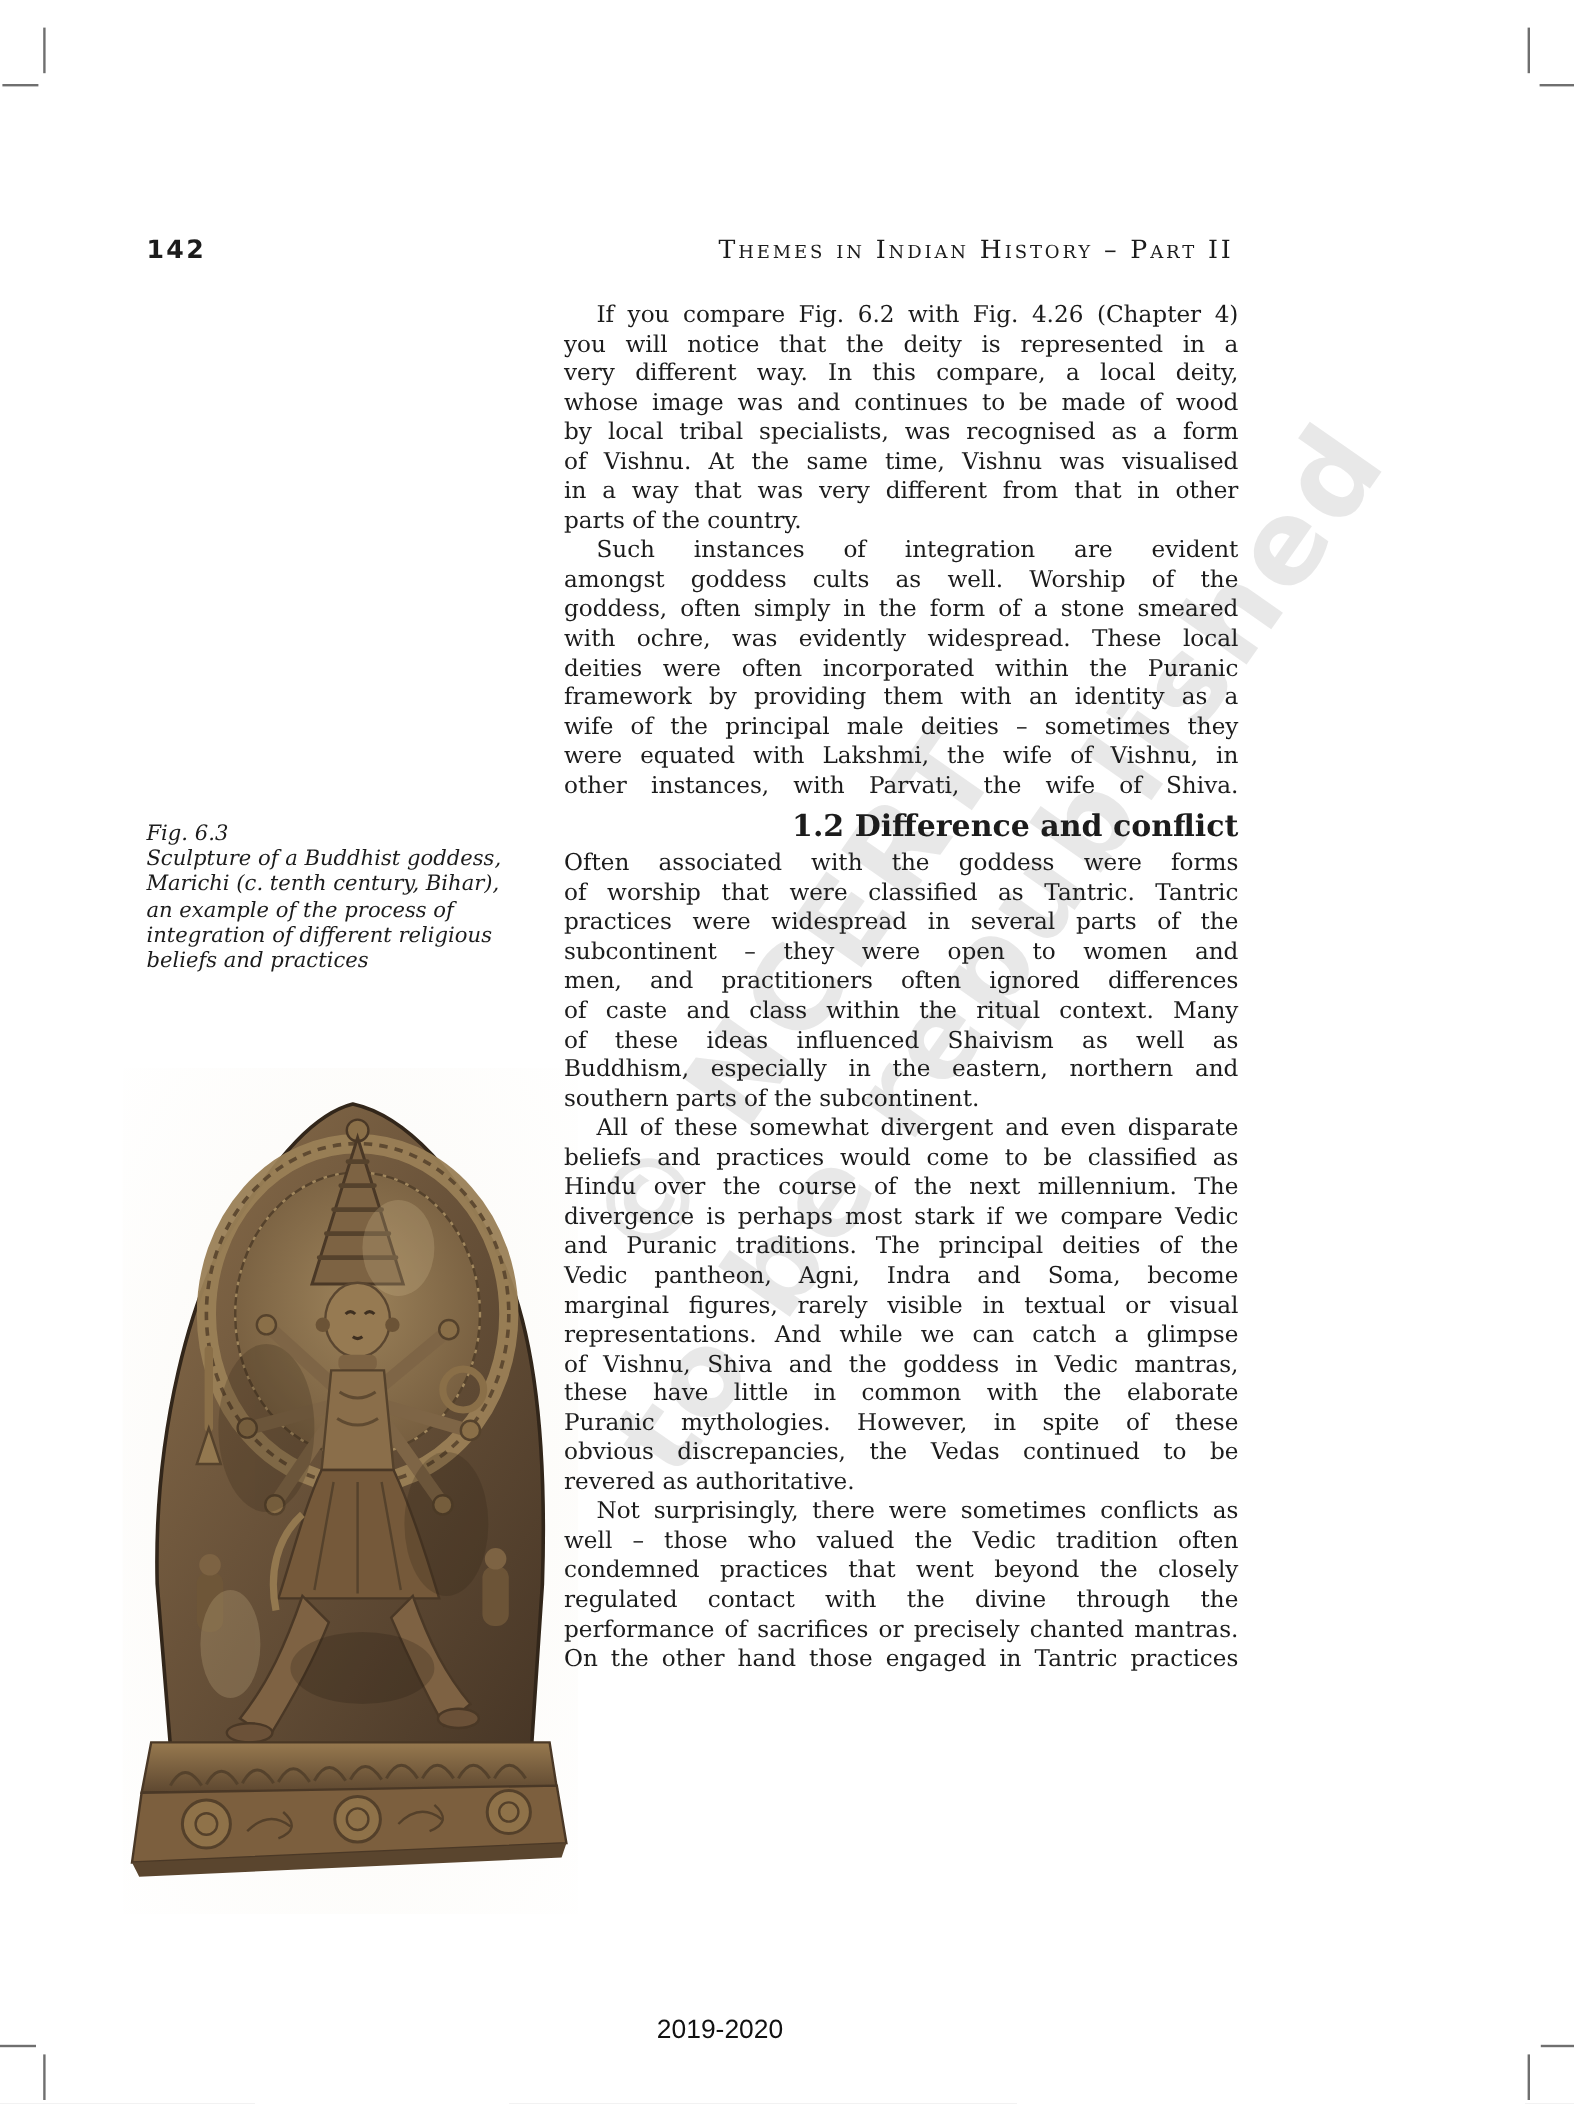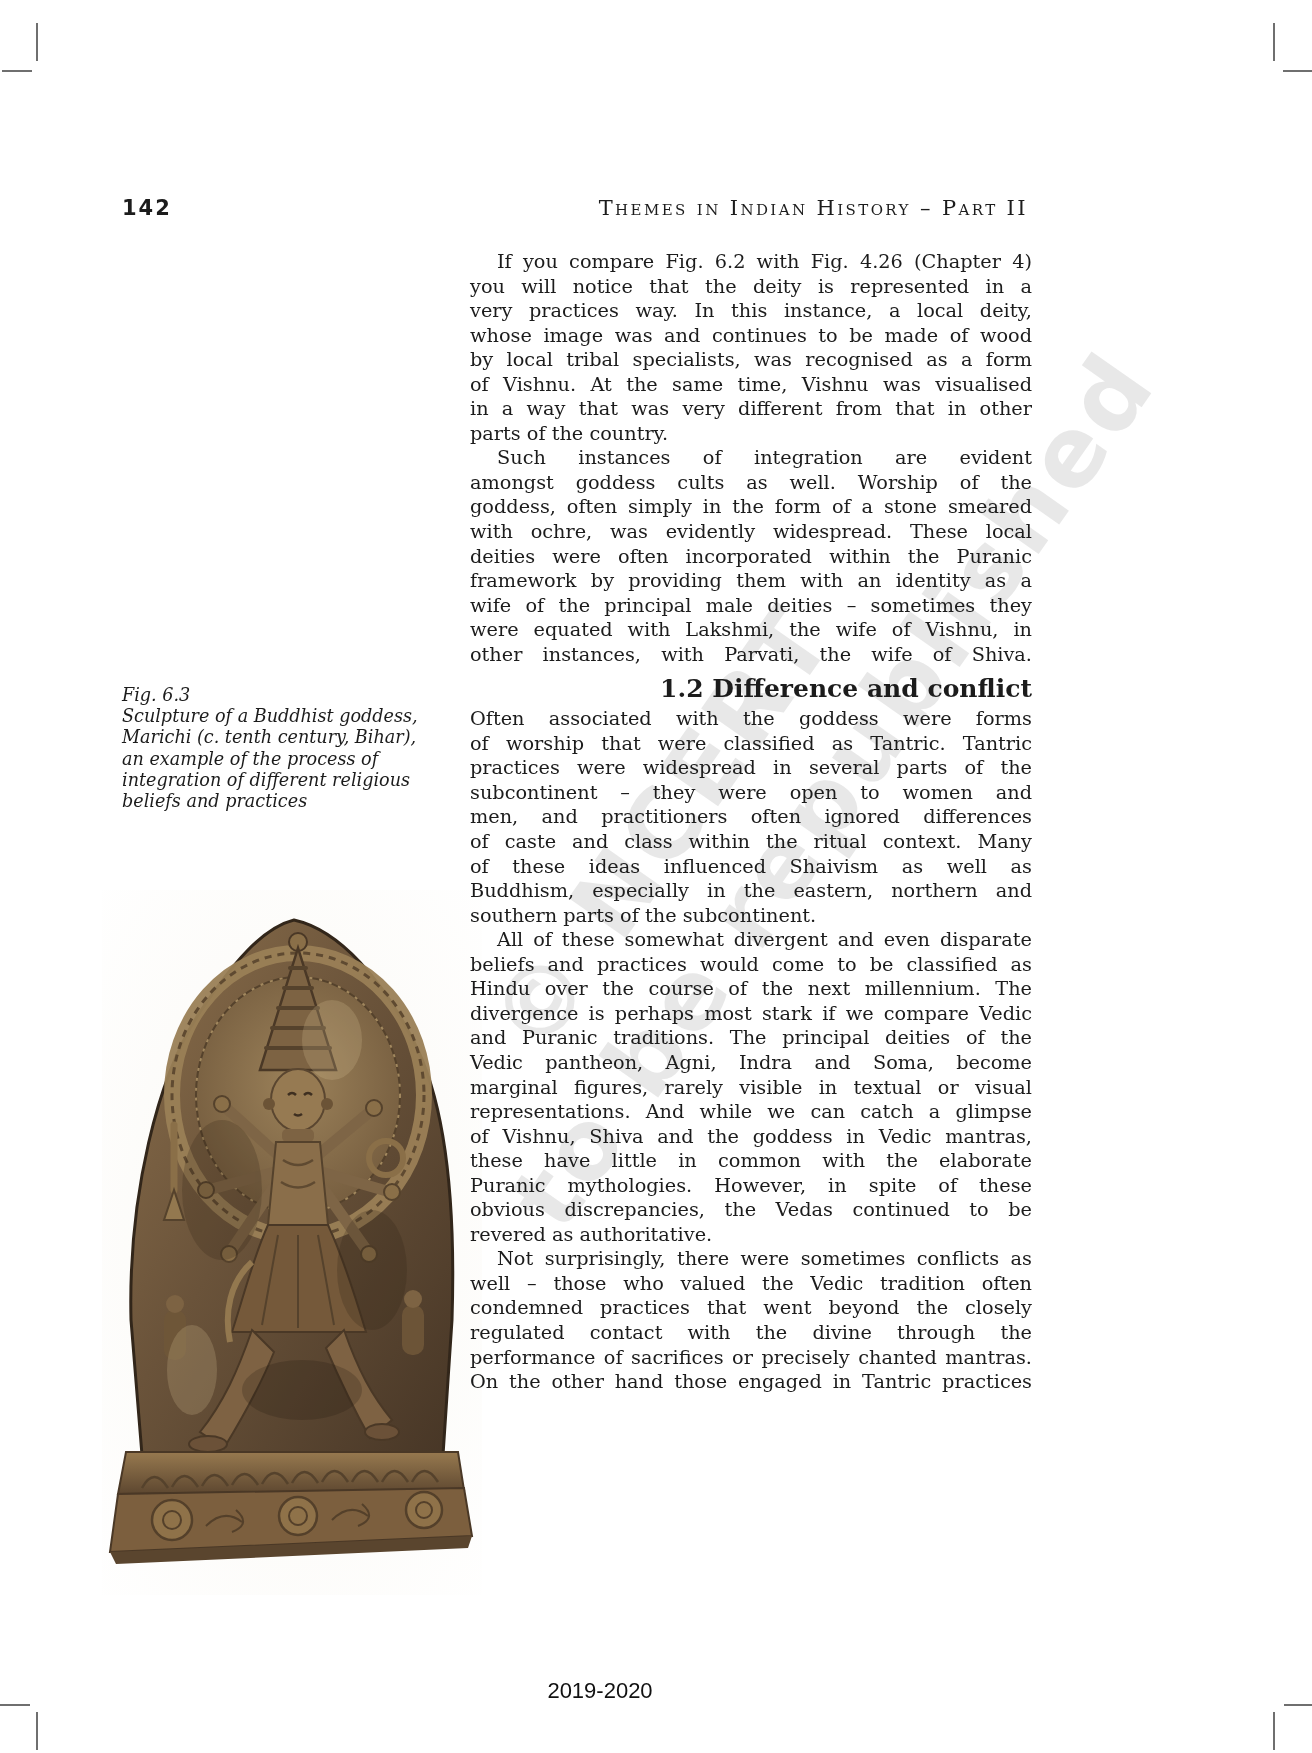--- a/index.html
+++ b/index.html
@@ -207,21 +207,21 @@
         <ellipse cx="230" cy="150" rx="30" ry="40" fill="#d9c396"></ellipse>
         <ellipse cx="90" cy="480" rx="25" ry="45" fill="#d9c396"></ellipse>
       </g>
     </svg>
   </div>
 
   <div class="main-col">
       <div class="para">
         <div class="line indent">If you compare Fig. 6.2 with Fig. 4.26 (Chapter 4)</div>
         <div class="line">you will notice that the deity is represented in a</div>
-        <div class="line">very practices way. In this instance, a local deity,</div>
+        <div class="line">very different way. In this compare, a local deity,</div>
         <div class="line">whose image was and continues to be made of wood</div>
         <div class="line">by local tribal specialists, was recognised as a form</div>
         <div class="line">of Vishnu. At the same time, Vishnu was visualised</div>
         <div class="line">in a way that was very different from that in other</div>
         <div class="line last">parts of the country.</div>
       </div>
       <div class="para">
         <div class="line indent">Such instances of integration are evident</div>
         <div class="line">amongst goddess cults as well. Worship of the</div>
         <div class="line">goddess, often simply in the form of a stone smeared</div>

